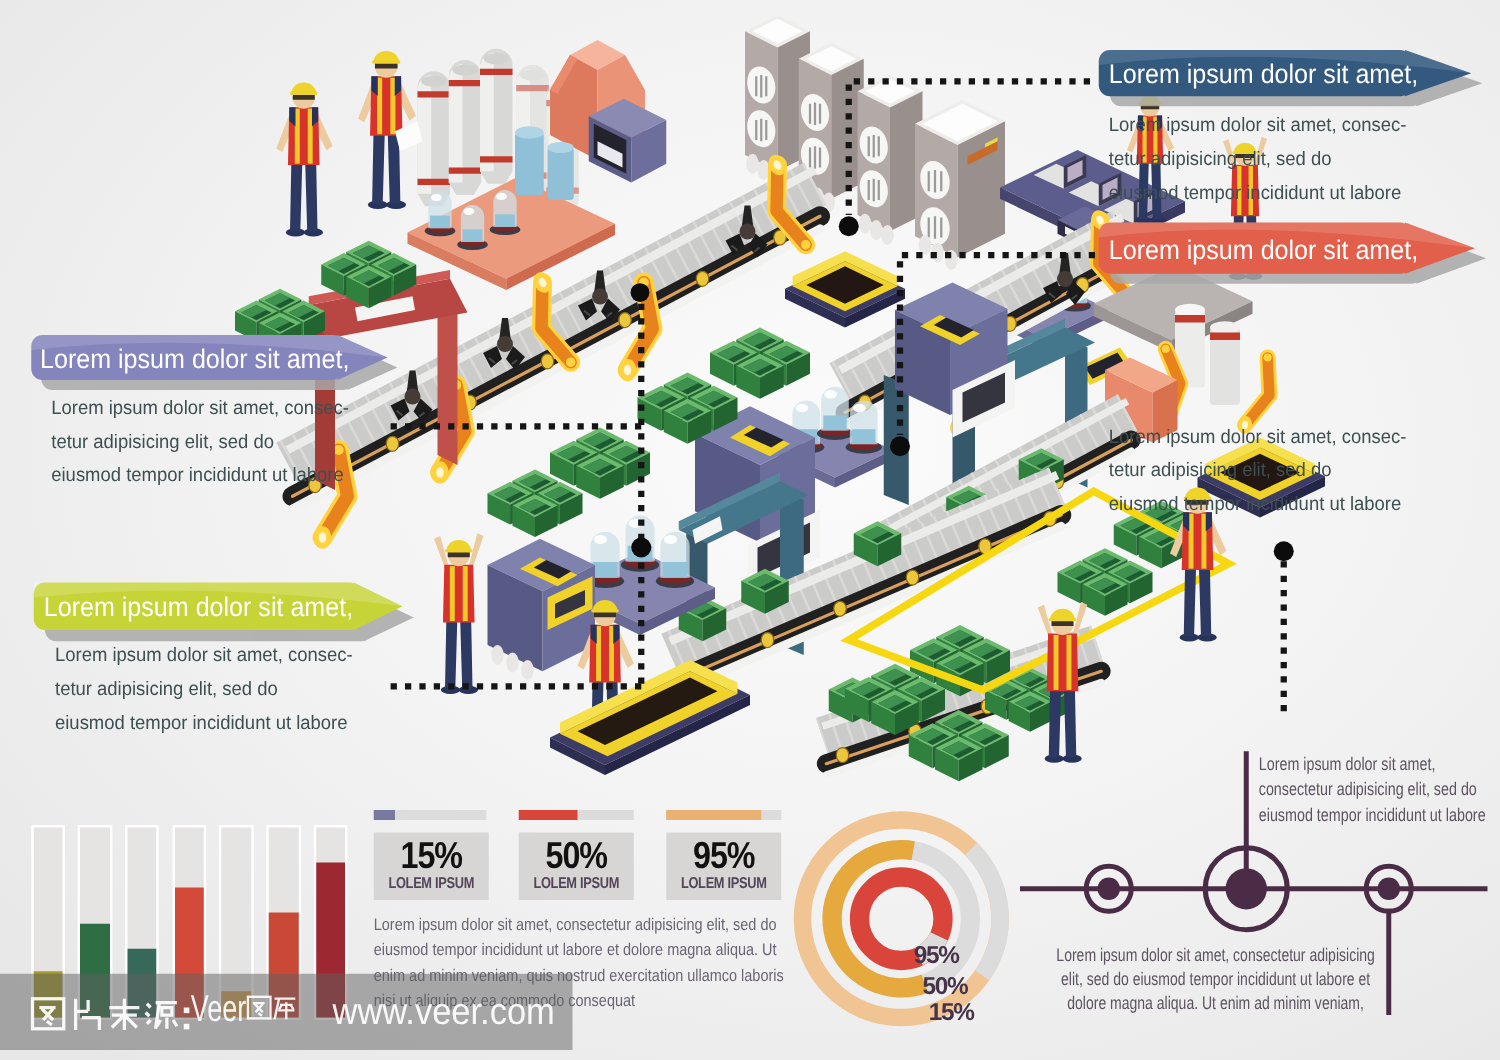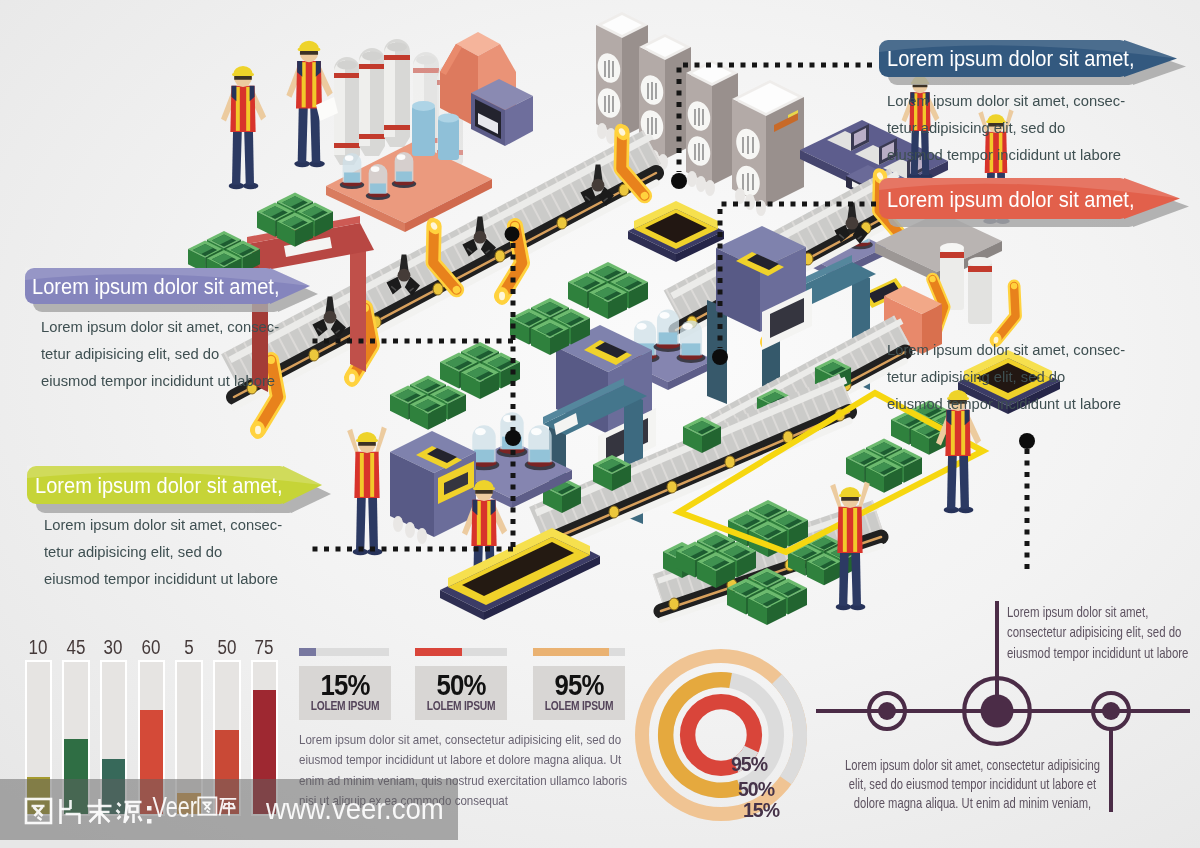--- a/index.html
+++ b/index.html
@@ -691,29 +691,20 @@
 <div class="abs bantxt" style="left:887px;top:188px;">Lorem ipsum dolor sit amet,</div>
 <div class="abs bantxt" style="left:32px;top:275px;">Lorem ipsum dolor sit amet,</div>
 <div class="abs bantxt" style="left:35px;top:474px;">Lorem ipsum dolor sit amet,</div>
 
 <div class="abs bodytxt" style="left:887px;top:87px;">Lorem ipsum dolor sit amet, consec-<br>tetur adipisicing elit, sed do<br>eiusmod tempor incididunt ut labore</div>
 <div class="abs bodytxt" style="left:887px;top:336px;">Lorem ipsum dolor sit amet, consec-<br>tetur adipisicing elit, sed do<br>eiusmod tempor incididunt ut labore</div>
 <div class="abs bodytxt" style="left:41px;top:313px;">Lorem ipsum dolor sit amet, consec-<br>tetur adipisicing elit, sed do<br>eiusmod tempor incididunt ut labore</div>
 <div class="abs bodytxt" style="left:44px;top:511px;">Lorem ipsum dolor sit amet, consec-<br>tetur adipisicing elit, sed do<br>eiusmod tempor incididunt ut labore</div>
 
 <div class="abs" style="left:0;top:636px;width:290px;height:200px;">
-  <div class="abs" style="left:0;top:0;width:290px;height:22px;font-size:20px;color:#453a3a;">
-    <span class="abs" style="left:20px;width:36px;text-align:center;transform:scaleX(0.85);">10</span>
-    <span class="abs" style="left:58px;width:36px;text-align:center;transform:scaleX(0.85);">45</span>
-    <span class="abs" style="left:95px;width:36px;text-align:center;transform:scaleX(0.85);">30</span>
-    <span class="abs" style="left:133px;width:36px;text-align:center;transform:scaleX(0.85);">60</span>
-    <span class="abs" style="left:171px;width:36px;text-align:center;transform:scaleX(0.85);">5</span>
-    <span class="abs" style="left:209px;width:36px;text-align:center;transform:scaleX(0.85);">50</span>
-    <span class="abs" style="left:246px;width:36px;text-align:center;transform:scaleX(0.85);">75</span>
-  </div>
   <div class="abs" style="left:24.5px;top:24px;width:23.5px;height:152px;border:2px solid #fff;background:#e6e4e2;"></div>
   <div class="abs" style="left:62.2px;top:24px;width:23.5px;height:152px;border:2px solid #fff;background:#e6e4e2;"></div>
   <div class="abs" style="left:99.9px;top:24px;width:23.5px;height:152px;border:2px solid #fff;background:#e6e4e2;"></div>
   <div class="abs" style="left:137.6px;top:24px;width:23.5px;height:152px;border:2px solid #fff;background:#e6e4e2;"></div>
   <div class="abs" style="left:175.3px;top:24px;width:23.5px;height:152px;border:2px solid #fff;background:#e6e4e2;"></div>
   <div class="abs" style="left:213px;top:24px;width:23.5px;height:152px;border:2px solid #fff;background:#e6e4e2;"></div>
   <div class="abs" style="left:250.7px;top:24px;width:23.5px;height:152px;border:2px solid #fff;background:#e6e4e2;"></div>
   <div class="abs" style="left:26.5px;top:141px;width:23.5px;height:37px;background:#a59a2e;"></div>
   <div class="abs" style="left:64.2px;top:103px;width:23.5px;height:75px;background:#2f6e44;"></div>
   <div class="abs" style="left:101.9px;top:123px;width:23.5px;height:55px;background:#37695a;"></div>

